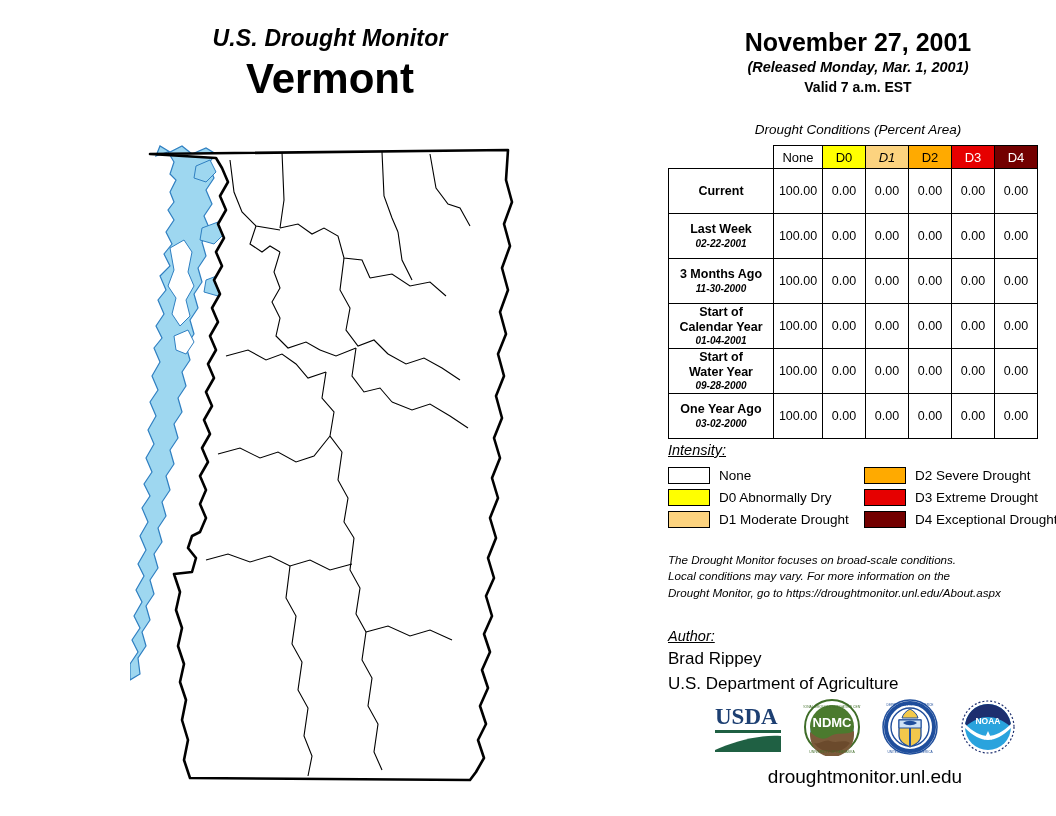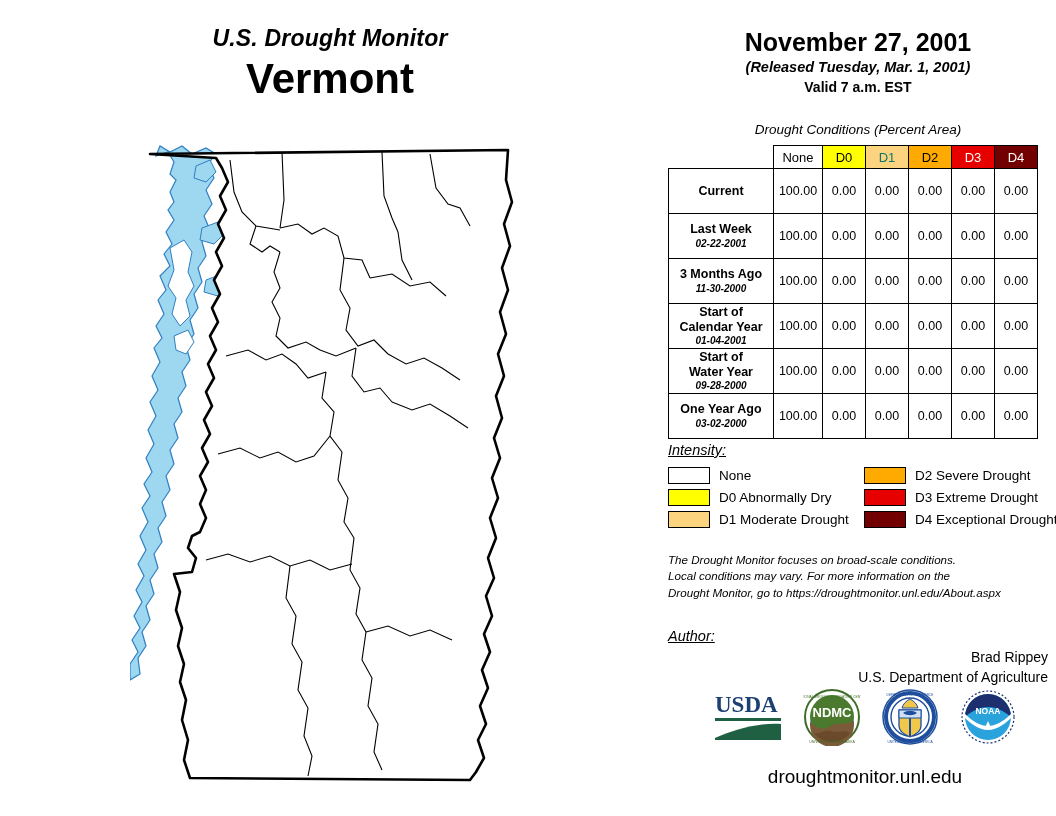--- a/index.html
+++ b/index.html
@@ -99,21 +99,21 @@
   }
   #drought-table thead th {
     height: 22px;
     font-size: 13px;
     font-weight: normal;
     padding: 0;
   }
   .corner-cell { border: none !important; width: 96px; }
   .hdr-none { background:#ffffff; color:#000; width:48px; }
   .hdr-d0   { background:#ffff00; color:#000; width:42px; }
-  .hdr-d1   { background:#fcd37f; color:#0f766e; width:42px; }
+  .hdr-d1   { background:#fcd37f; color:#000000; width:42px;font-style:italic; }
   .hdr-d2   { background:#ffaa00; color:#000; width:42px; }
   .hdr-d3   { background:#e60000; color:#ffffff; width:42px; }
   .hdr-d4   { background:#730000; color:#ffffff; width:42px; }
 
   #drought-table tbody td { height: 44px; padding: 0 4px; }
   td.row-label {
     width: 96px;
     font-weight: bold;
     font-size: 12.5px;
     line-height: 1.18;
@@ -169,31 +169,31 @@
     left: 8px; top: 608px;
     width: 380px;
   }
   #author-label {
     font-size: 14.5px;
     font-style: italic;
     text-decoration: underline;
     margin-bottom: 3px;
     margin-top: 20px;
   }
-  .author-line { font-size: 14px; line-height: 1.45; text-align: right; }
+  .author-line { font-size: 17px; line-height: 1.45; }
 
   
   #logos {
     position: absolute;
     left: 0; top: 688px;
     width: 396px;
     height: 72px;
     display: flex;
     justify-content: center;
-    align-items: flex-start;
+    align-items: flex-end;
     gap: 20px;
     padding-left: 14px;
     box-sizing: border-box;
   }
   .logo { flex: none; }
   #site-url {
     position: absolute;
     left: 0; top: 766px;
     width: 396px;
     text-align: center;
@@ -295,21 +295,21 @@
         <path d="M236,492 L232,520 L242,538 L238,566 L248,584 L244,612 L252,630"></path>
       </g>
     </svg>
   </div>
 </div>
 
 <div id="right-panel">
 
   <div id="date-block">
     <div id="valid-date">November 27, 2001</div>
-    <div id="released">(Released Tuesday, Mar. 1, 2001)</div>
+    <div id="released">(Released Monday, Mar. 1, 2001)</div>
     <div id="valid-time">Valid 7 a.m. EST</div>
   </div>
 
   <div id="table-caption">Drought Conditions (Percent Area)</div>
 
   <table id="drought-table">
     <thead>
       <tr>
         <th class="corner-cell"></th>
         <th class="hdr-none">None</th>

